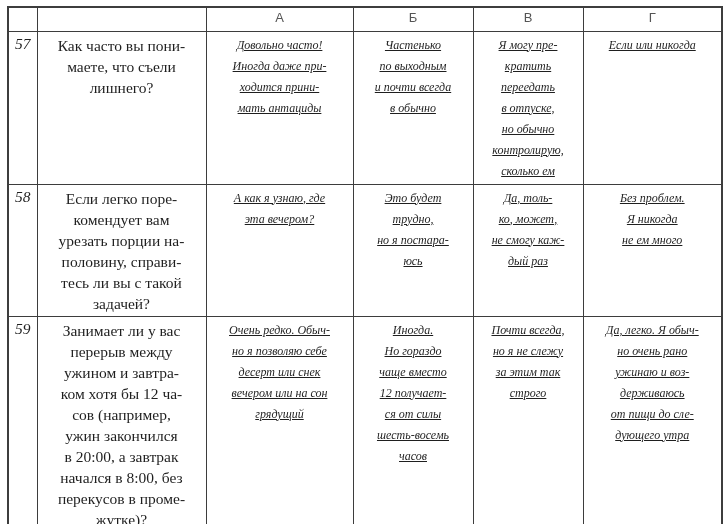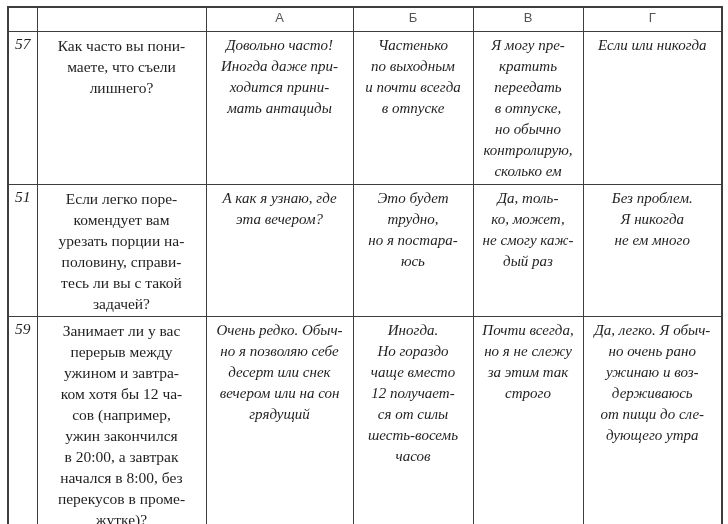--- a/index.html
+++ b/index.html
@@ -58,24 +58,25 @@
   }
   td.question {
     font-weight: normal;
     font-size: 15.5px;
     line-height: 21px;
     white-space: pre-line;
     padding-top: 5px;
   }
   td.answer {
     font-style: italic;
-    font-size: 15px;
+    font-size: 12px;
     line-height: 21px;
     white-space: pre-line;
     padding-top: 5px;
+    text-decoration: underline;
   }
 </style>
 </head>
 <body>
 
 <div class="table-wrap">
   <table class="qtable">
     <colgroup>
       <col class="c-num">
         <col class="c-q">
@@ -100,32 +101,32 @@
         <td class="question">Как часто вы пони-
 маете, что съели
 лишнего?</td>
         <td class="answer">Довольно часто!
 Иногда даже при-
 ходится прини-
 мать антациды</td>
         <td class="answer">Частенько
 по выходным
 и почти всегда
-в отпуске</td>
+в обычно</td>
         <td class="answer">Я могу пре-
 кратить
 переедать
 в отпуске,
 но обычно
 контролирую,
 сколько ем</td>
         <td class="answer">Если или никогда</td>
       </tr>
       <tr class="row-58">
-        <td class="num">51</td>
+        <td class="num">58</td>
         <td class="question">Если легко поре-
 комендует вам
 урезать порции на-
 половину, справи-
 тесь ли вы с такой
 задачей?</td>
         <td class="answer">А как я узнаю, где
 эта вечером?</td>
         <td class="answer">Это будет
 трудно,

